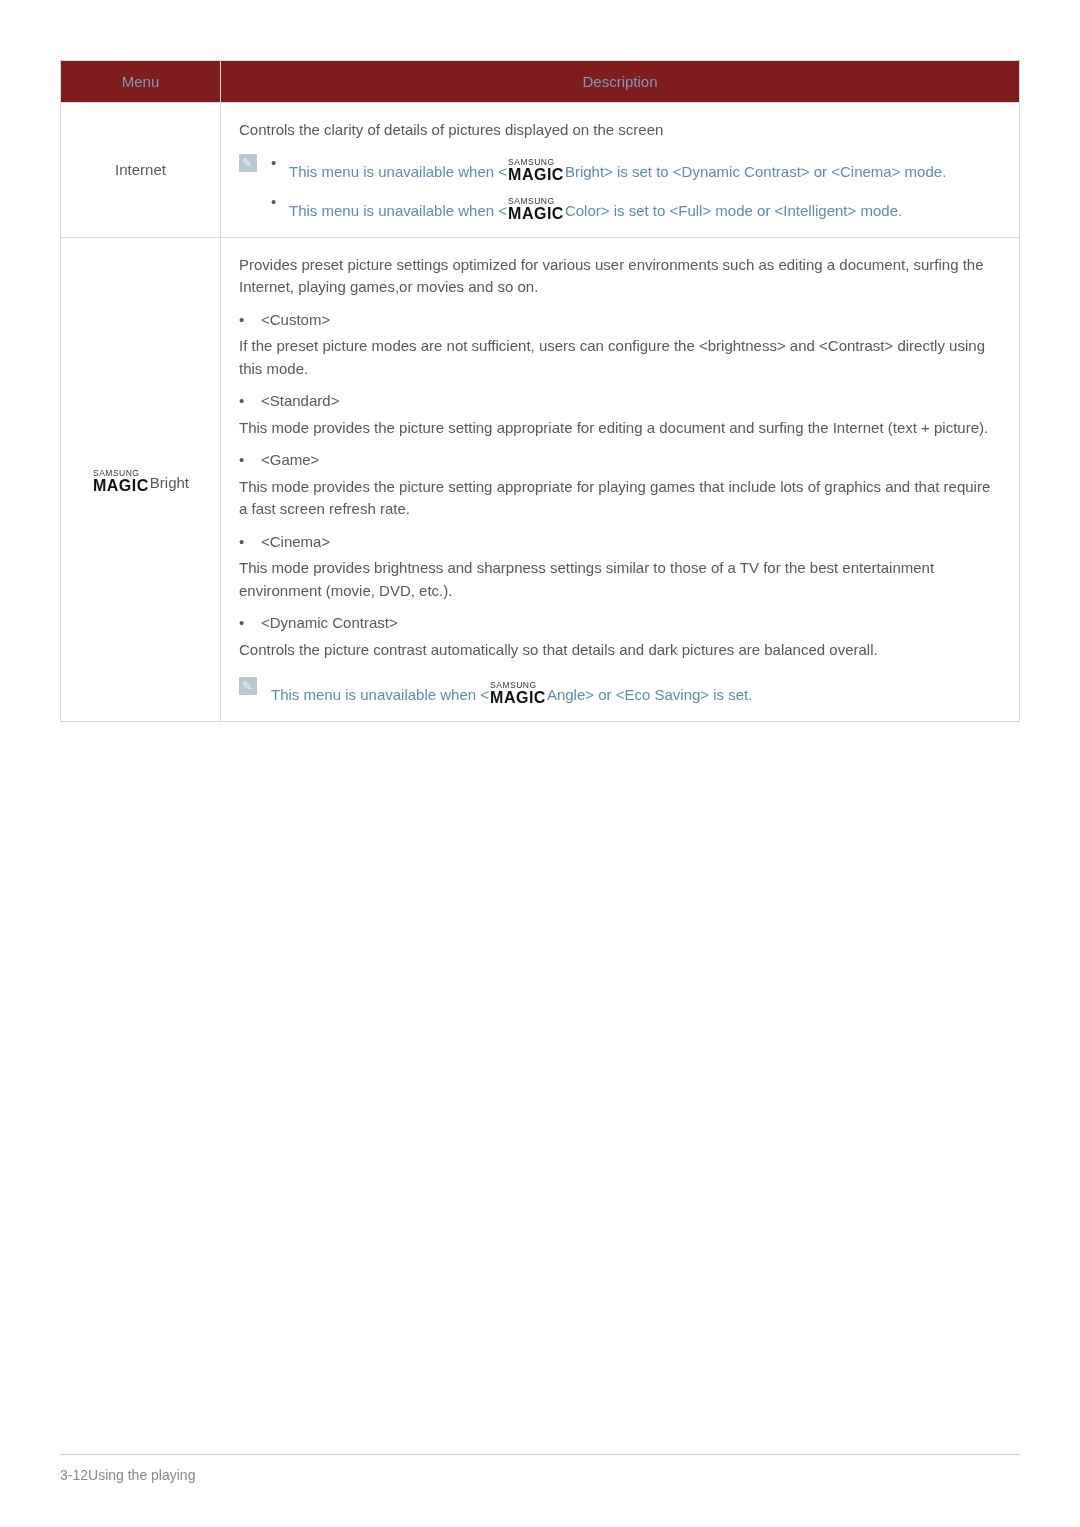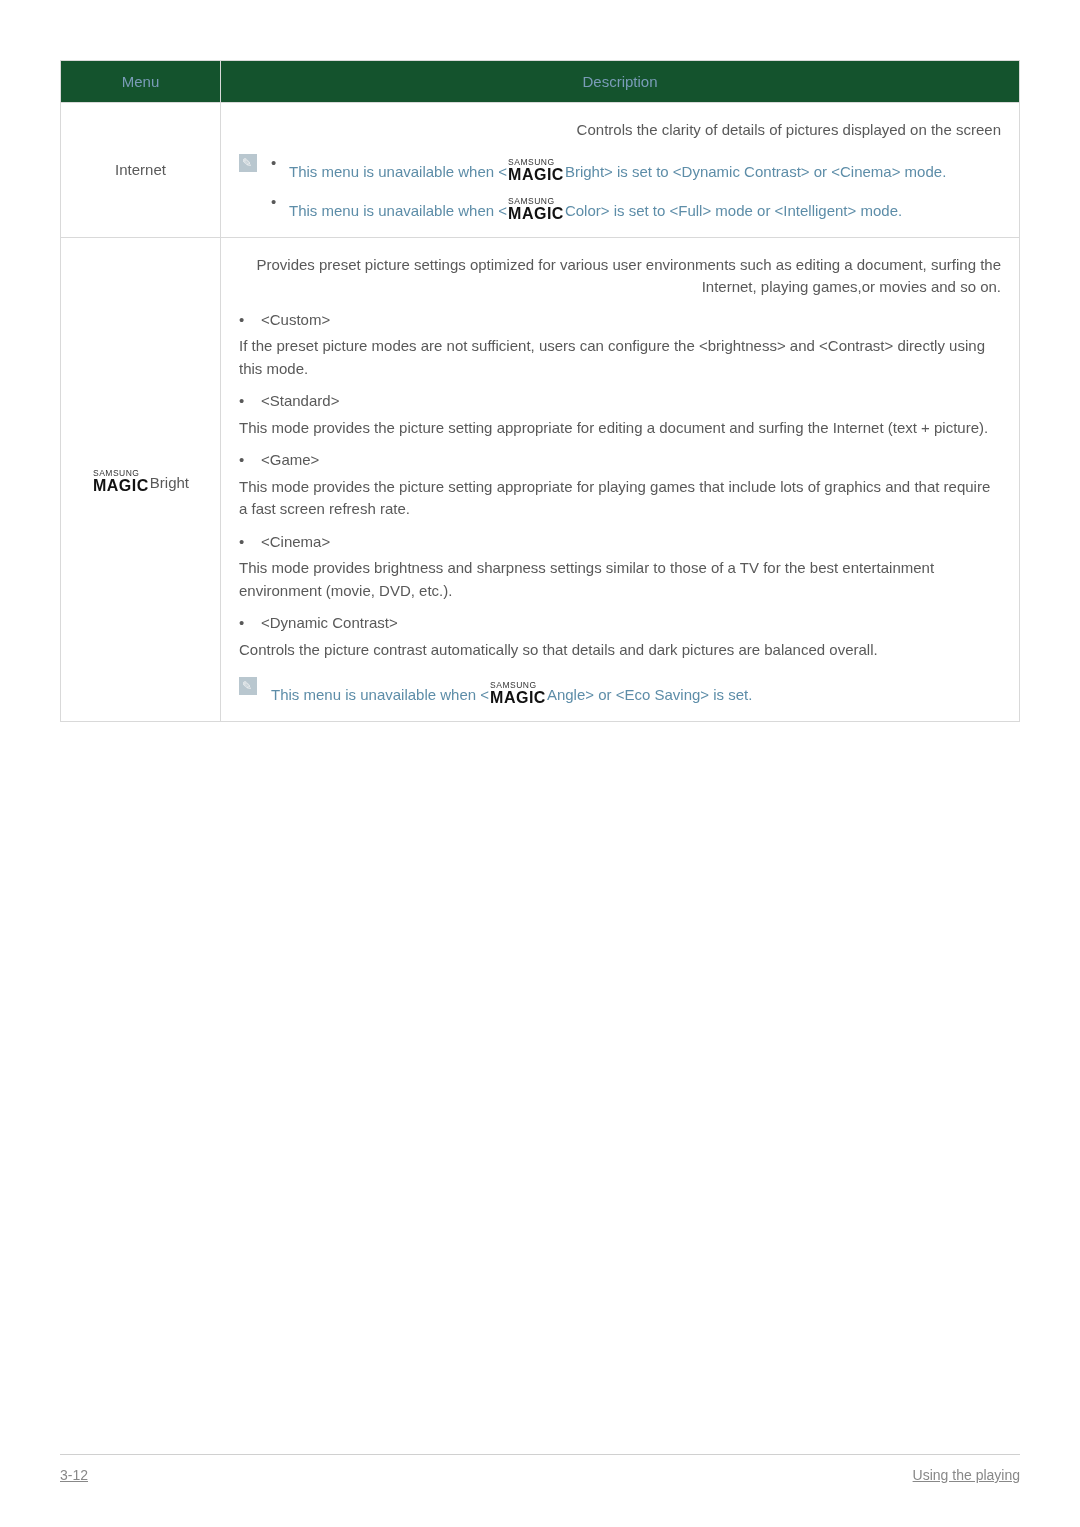--- a/index.html
+++ b/index.html
@@ -14,21 +14,21 @@
     }
     .page-content {
       padding: 60px 60px 0 60px;
     }
     .menu-table {
       width: 100%;
       border-collapse: collapse;
       border: 1px solid #d9d9d9;
     }
     .menu-table th {
-      background: #14532d;
+      background: #7f1d1d;
       color: #7a9cb8;
       font-weight: normal;
       padding: 12px 10px;
       border: 1px solid #d9d9d9;
       font-size: 15px;
     }
     .menu-table th.menu-col { width: 160px; }
     .menu-table td {
       border: 1px solid #d9d9d9;
       padding: 14px 18px;
@@ -56,21 +56,21 @@
       font-weight: 900;
       letter-spacing: 0.5px;
       color: #111;
       margin-top: -1px;
     }
     .magic-inline {
       display: inline-block;
       vertical-align: -3px;
       margin: 0 1px;
     }
-    .desc-text { color: #595959; text-align: right; }
+    .desc-text { color: #595959; }
     .note-icon {
       display: inline-block;
       width: 18px;
       height: 18px;
       background: #b9c7cf;
       vertical-align: top;
       margin-top: 2px;
       position: relative;
     }
     .note-icon::after {
@@ -120,24 +120,23 @@
       flex: 1;
     }
     .footer {
       position: absolute;
       bottom: 44px;
       left: 60px;
       right: 60px;
       border-top: 1px solid #d0d0d0;
       padding-top: 12px;
       display: flex;
-      justify-content: space-between;
+      justify-content: flex-start;
       color: #888;
       font-size: 14px;
-      text-decoration: underline;
     }
     .nowrap { white-space: nowrap; }
   </style>
 </head>
 <body>
 
 <div class="page-content">
   <table class="menu-table">
     <thead>
       <tr>

